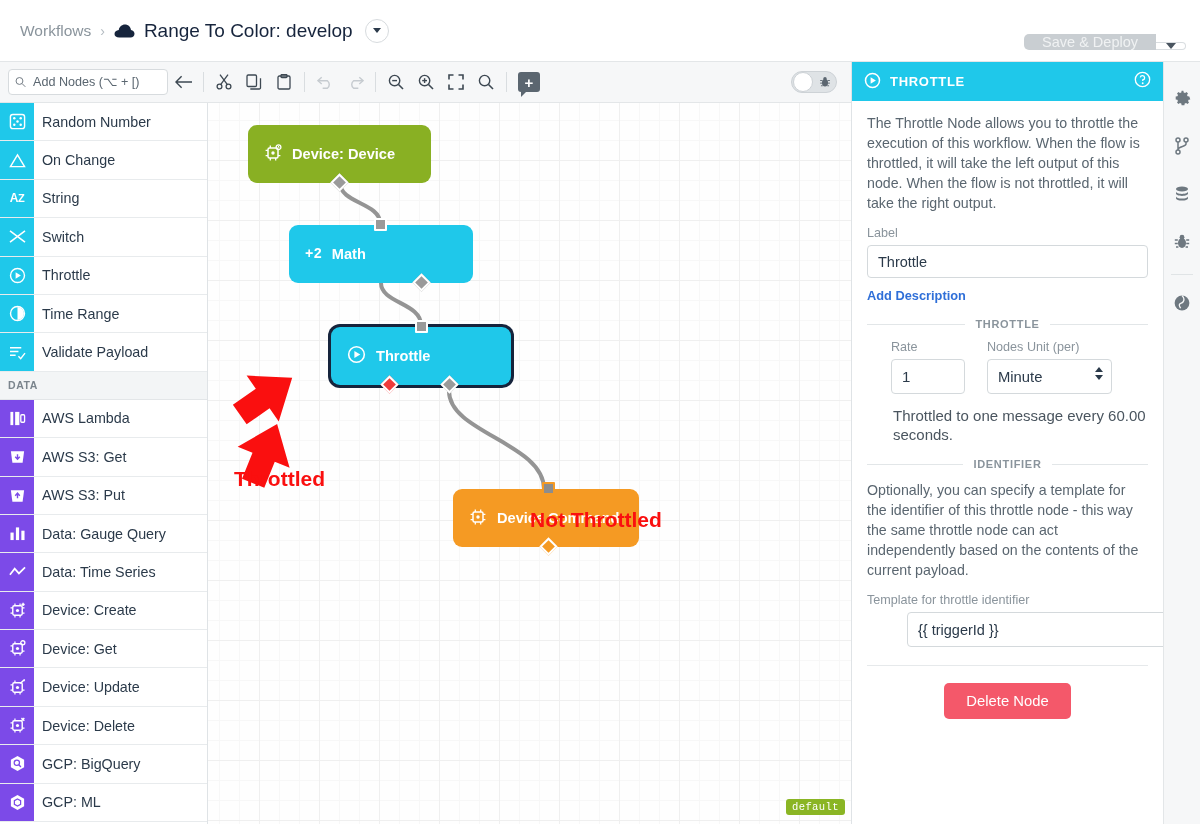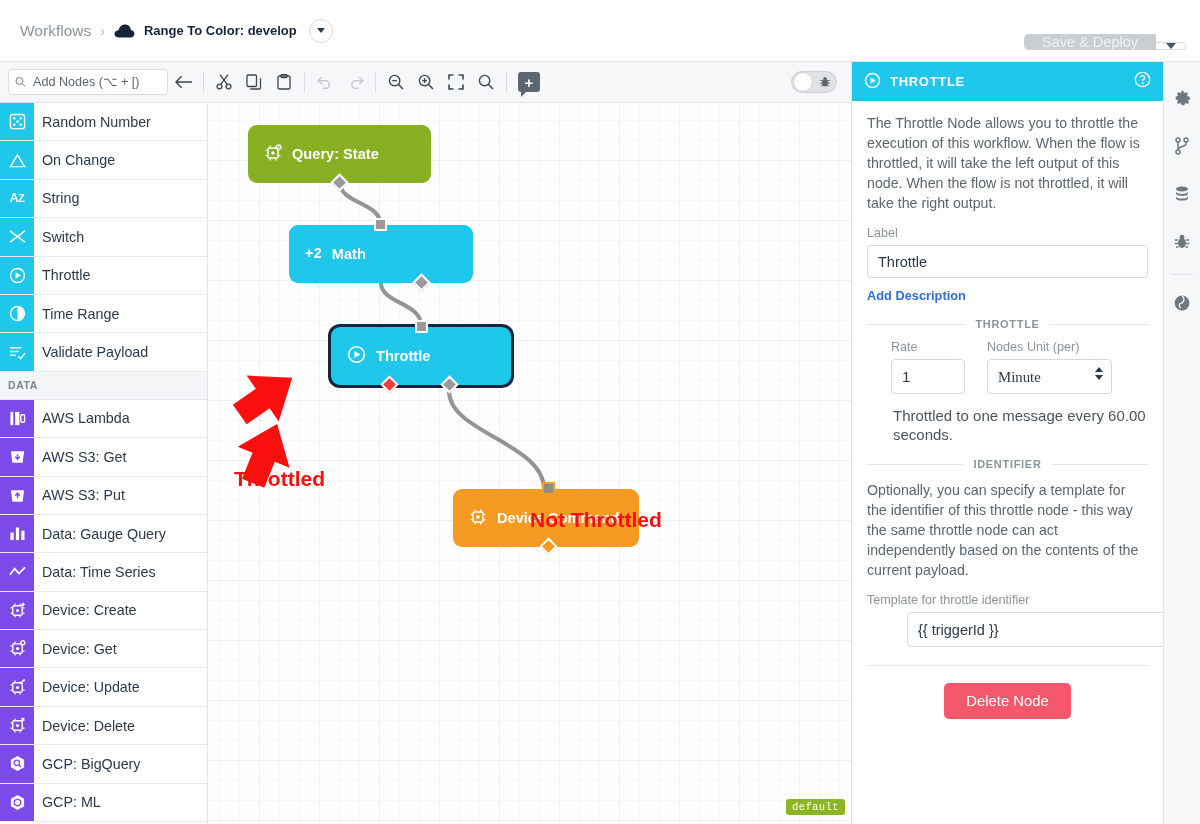--- a/index.html
+++ b/index.html
@@ -17,21 +17,21 @@
   .topbar {
     position: absolute; left: 0; top: 0; width: 1200px; height: 62px;
     background: #ffffff; border-bottom: 1px solid #e3e6e8;
     display: flex; align-items: center; justify-content: space-between;
     padding: 0 14px 0 20px;
   }
   .crumbs { display: flex; align-items: center; gap: 9px; font-size: 15.5px; }
   .crumb-root { color: #8a949c; }
   .crumb-sep { color: #b4bcc2; font-size: 14px; }
   .cloud-icon { display:inline-block; width:21px; height:14px; position:relative; }
-  .crumb-title { color: #16243c; font-weight: bold; font-size: 13px; }
+  .crumb-title { color: #16243c; font-weight: normal; font-size: 19px; }
   .crumb-caret {
     width: 24px; height: 24px; border-radius: 50%;
     border: 1px solid #d7dbde; background: #fff;
     display: flex; align-items: center; justify-content: center;
     margin-left: 3px;
   }
   .caret-tri { width:0;height:0;border-left:4.5px solid transparent;border-right:4.5px solid transparent;border-top:5.5px solid #2b3a4a; }
 
   .deploy-group { display: flex; align-items: flex-end; height: 38px; }
   .deploy-btn {
@@ -158,21 +158,21 @@
     font-size: 11px; color: #8a949c; font-weight: bold; letter-spacing: .7px;
   }
   .divider-lbl:before, .divider-lbl:after { content:""; flex:1; height:1px; background:#e2e6e8; }
   .rate-row { display: flex; gap: 22px; padding-left: 24px; margin-top: 6px; }
   .rate-col .fld-label { margin-top: 0; }
   .sel-wrap { position: relative; }
   .sel-wrap select {
     width: 125px; height: 35px; border: 1px solid #d4d9dc; border-radius: 4px;
     padding: 0 26px 0 10px; font-size: 14.8px; color: #2b3a4a; background: #fff;
     appearance: none; -webkit-appearance: none; outline: none;
-    font-family: Liberation Serif, serif;
+    font-family: Liberation Sans, sans-serif;
   }
   .sel-arrows { position: absolute; right: 9px; top: 8px; display: flex; flex-direction: column; gap: 3px; pointer-events: none;}
   .ar-up { width:0;height:0;border-left:4px solid transparent;border-right:4px solid transparent;border-bottom:5px solid #2b3a4a;}
   .ar-dn { width:0;height:0;border-left:4px solid transparent;border-right:4px solid transparent;border-top:5px solid #2b3a4a;}
   .hint { font-size: 15px; color: #4a555f; line-height: 19px; padding-left: 26px; margin-top: 12px; }
   .del-wrap { border-top: 1px solid #e6e9eb; margin-top: 18px; padding-top: 17px; text-align: center; }
   .del-btn {
     background: #f4586a; color: #fff; border: none; border-radius: 5px;
     padding: 10px 22px; font-size: 14.8px; font-family: "Liberation Sans", sans-serif;
   }
@@ -510,21 +510,21 @@
     <div class="wf-node" style="left:40px;top:22px;width:183px;height:58px;background:#89b023">
       <span>
         <svg width="18" height="18" viewBox="0 0 18 18">
             <rect x="4" y="4" width="10" height="10" rx="1.5" fill="none" stroke="#fff" stroke-width="1.5"></rect>
             <circle cx="9" cy="9" r="1.7" fill="#fff"></circle>
             <path d="M6.3 4V1.6M6.3 14v2.4M11.7 14v2.4M4 6.3H1.6M4 11.7H1.6M14 11.7h2.4" stroke="#fff" stroke-width="1.3"></path>
             <circle cx="14.5" cy="3.2" r="2.4" fill="none" stroke="#fff" stroke-width="1.3"></circle>
             <path d="M14.5 1.9v1.4h1" stroke="#fff" stroke-width="1"></path>
           </svg>
       </span>
-      <span>Query: State</span>
+      <span>Device: Device</span>
       <span class="port" style="left:85px;top:51px;"></span>
     </div>
 
     <div class="wf-node" style="left:81px;top:122px;width:184px;height:58px;background:#1fc8ea">
       <span style="font-family:'Liberation Mono',monospace;font-size:14px">+2</span>
       <span>Math</span>
       <span class="port sq" style="left:85px;top:-7px;"></span>
       <span class="port" style="left:126px;top:51px;"></span>
     </div>
 

